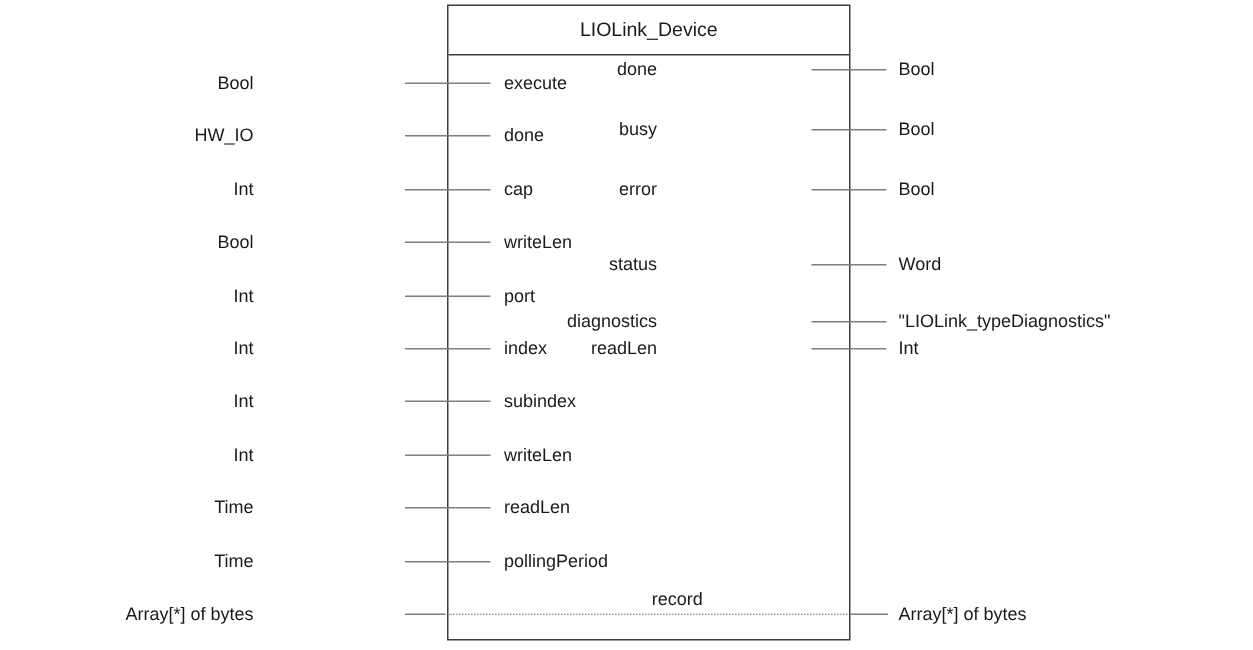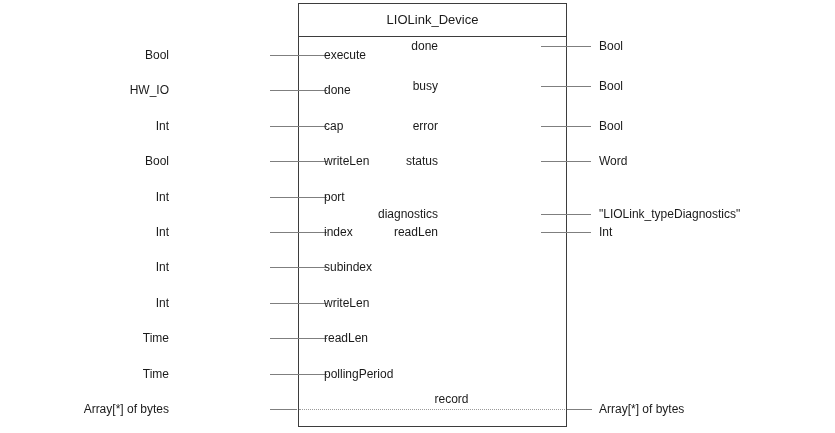--- a/index.html
+++ b/index.html
@@ -32,21 +32,21 @@
     text-align:center;
     border-bottom:1px solid var(--border);
     font-size:13px;
   }
   .row{
     position:absolute;left:0;
     width:738px;height:16px;line-height:16px;
   }
   .ltype{position:absolute;right:569px;white-space:nowrap;}
   .lline{position:absolute;left:270px;width:57px;top:8px;height:0;border-top:1px solid var(--line);}
-  .lparam{position:absolute;left:324px;white-space:nowrap;text-align:right;}
+  .lparam{position:absolute;left:336px;white-space:nowrap;text-align:right;}
   .rparam{position:absolute;right:300px;white-space:nowrap;}
   .rline{position:absolute;left:541px;width:50px;top:8px;height:0;border-top:1px solid var(--line);}
   .rtype{position:absolute;left:599px;white-space:nowrap;}
   .record-lline{position:absolute;left:270px;width:27px;top:8px;height:0;border-top:1px solid var(--line);}
   .record-dotted{position:absolute;left:299px;width:266px;top:8px;height:0;border-top:1px dotted var(--dotted);}
   .record-rline{position:absolute;left:567px;width:25px;top:8px;height:0;border-top:1px solid var(--line);}
   .record-label{
     position:absolute;left:298px;top:391px;
     width:267px;height:16px;line-height:16px;
     text-align:center;
@@ -121,21 +121,21 @@
   <div class="row" style="top:78px">
     <span class="rparam">busy</span>
     <span class="rline"></span>
     <span class="rtype">Bool</span>
   </div>
   <div class="row" style="top:118px">
     <span class="rparam">error</span>
     <span class="rline"></span>
     <span class="rtype">Bool</span>
   </div>
-  <div class="row" style="top:153px">
+  <div class="row" style="top:168px">
     <span class="rparam">status</span>
     <span class="rline"></span>
     <span class="rtype">Word</span>
   </div>
   <div class="row" style="top:206px">
     <span class="rparam">diagnostics</span>
     <span class="rline"></span>
     <span class="rtype">"LIOLink_typeDiagnostics"</span>
   </div>
   <div class="row" style="top:224px">

